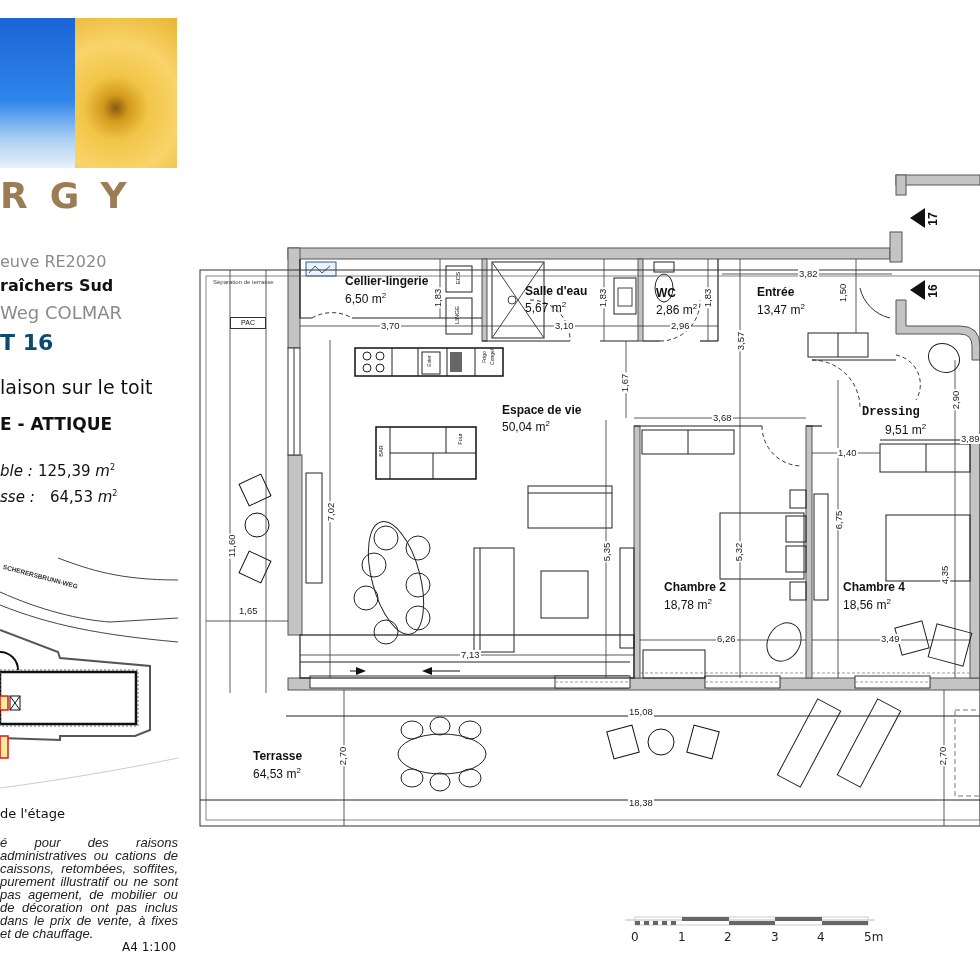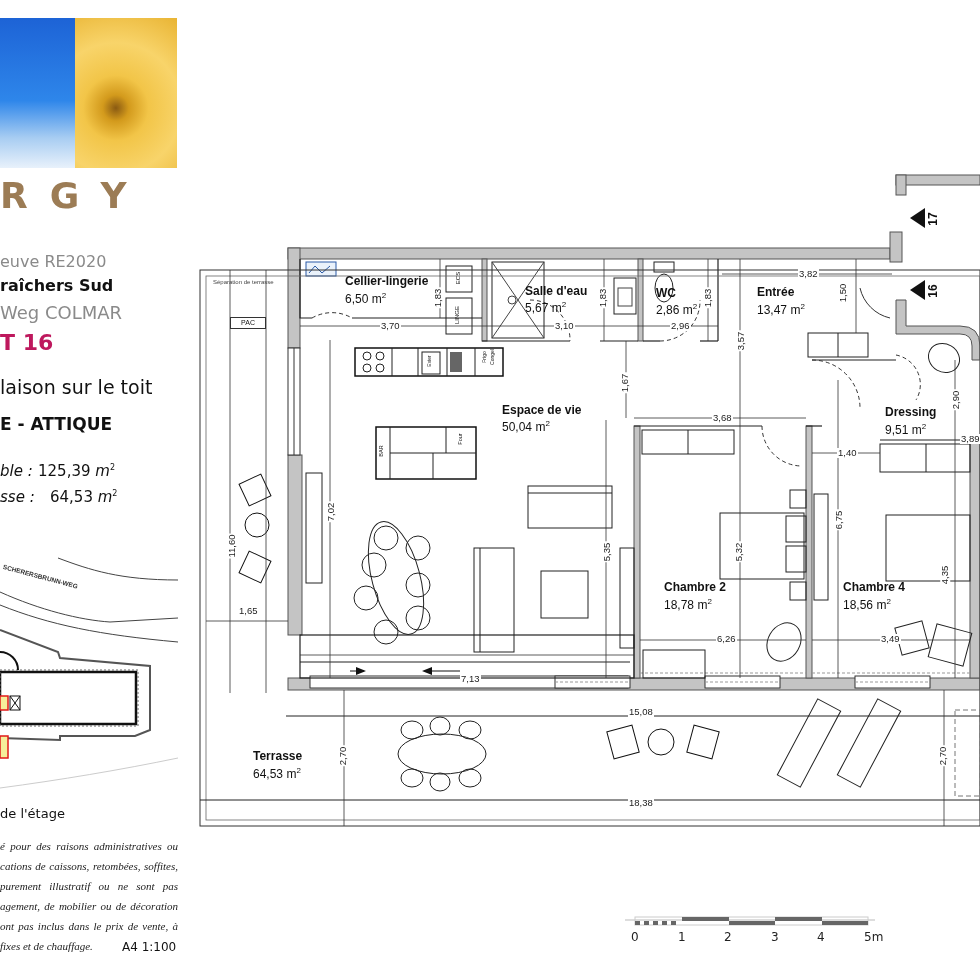--- a/index.html
+++ b/index.html
@@ -4,26 +4,26 @@
 <style>
   html,body{margin:0;padding:0;background:#fff;}
   body{width:980px;height:980px;position:relative;overflow:hidden;font-family:"Liberation Sans",sans-serif;color:#111;}
   .abs{position:absolute;}
   .logo-letter{position:absolute;font-family:"DejaVu Sans",sans-serif;font-weight:bold;font-size:150px;line-height:150px;-webkit-background-clip:text;background-clip:text;color:transparent;}
   .logo-x{left:-30px;top:18px;background:linear-gradient(180deg,#1d63d6 0%,#2e86ea 55%,#a8cdf2 80%,#e8f1fb 100%);}
   .logo-t{left:75px;top:18px;background:radial-gradient(circle at 40% 60%,#8a5a12 0%,#d39a1c 12%,#f2c548 30%,#f8d46a 60%,#e9b433 100%);}
   .logo-sub{position:absolute;left:0;top:175px;font-family:"DejaVu Sans",sans-serif;font-weight:bold;font-size:36px;letter-spacing:22px;color:#9c7c55;}
   .info{position:absolute;left:0;font-family:"DejaVu Sans",sans-serif;white-space:nowrap;}
   .t-grey{color:#8a8a8a;}
-  .t-red{color:#be185d;font-weight:bold;}
+  .t-red{color:#0c4a6e;font-weight:bold;}
   .room-name{position:absolute;font-weight:bold;font-size:12px;white-space:nowrap;}
   .room-area{position:absolute;font-size:12px;white-space:nowrap;}
   .dim{position:absolute;font-size:9.5px;color:#222;background:#fff;padding:0 1px;white-space:nowrap;line-height:10px;}
   .dim.v{transform:rotate(-90deg);transform-origin:center;}
-  .disclaimer{position:absolute;left:0;top:836px;width:178px;font-family:Liberation Serif, serif;font-style:italic;font-size:11px;line-height:20px;text-align:justify;color:#222;}
+  .disclaimer{position:absolute;left:0;top:836px;width:178px;font-family:Liberation Sans, sans-serif;font-style:italic;font-size:13px;line-height:13px;text-align:justify;color:#222;}
   .scale-lbl{position:absolute;font-family:"DejaVu Sans",sans-serif;font-size:12px;color:#222;}
   .sup{font-size:8px;vertical-align:super;line-height:0;}
 </style>
 </head>
 <body>
 
 <div>
   <div class="logo-letter logo-x">X</div>
   <div class="logo-letter logo-t">T</div>
   <div class="logo-sub">RGY</div>
@@ -291,21 +291,21 @@
 
 <div class="room-name" style="left:656px;top:286px;">WC</div>
 <div class="room-area" style="left:656px;top:303px;"><span>2,86</span> <span>m</span><span class="sup">2</span></div>
 
 <div class="room-name" style="left:757px;top:285px;">Entrée</div>
 <div class="room-area" style="left:757px;top:303px;"><span>13,47</span> <span>m</span><span class="sup">2</span></div>
 
 <div class="room-name" style="left:502px;top:403px;">Espace de vie</div>
 <div class="room-area" style="left:502px;top:420px;"><span>50,04</span> <span>m</span><span class="sup">2</span></div>
 
-<div class="room-name" style="left:885px;top:405px;">Dressing</div>
+<div class="room-name" style="left:862px;top:405px;font-family:Liberation Mono, monospace;">Dressing</div>
 <div class="room-area" style="left:885px;top:423px;"><span>9,51</span> <span>m</span><span class="sup">2</span></div>
 
 <div class="room-name" style="left:664px;top:580px;">Chambre 2</div>
 <div class="room-area" style="left:664px;top:598px;"><span>18,78</span> <span>m</span><span class="sup">2</span></div>
 
 <div class="room-name" style="left:843px;top:580px;">Chambre 4</div>
 <div class="room-area" style="left:843px;top:598px;"><span>18,56</span> <span>m</span><span class="sup">2</span></div>
 
 <div class="room-name" style="left:253px;top:749px;">Terrasse</div>
 <div class="room-area" style="left:253px;top:767px;"><span>64,53</span> <span>m</span><span class="sup">2</span></div>
@@ -328,21 +328,21 @@
 <div class="dim v" style="left:698px;top:293px;">1,83</div>
 <div class="dim" style="left:798px;top:269px;">3,82</div>
 <div class="dim v" style="left:833px;top:288px;">1,50</div>
 <div class="dim v" style="left:731px;top:336px;">3,57</div>
 <div class="dim v" style="left:615px;top:378px;">1,67</div>
 <div class="dim" style="left:712px;top:413px;">3,68</div>
 <div class="dim v" style="left:729px;top:547px;">5,32</div>
 <div class="dim" style="left:716px;top:634px;">6,26</div>
 <div class="dim v" style="left:597px;top:547px;">5,35</div>
 <div class="dim v" style="left:321px;top:507px;">7,02</div>
-<div class="dim" style="left:460px;top:650px;margin-top:24px;">7,13</div>
+<div class="dim" style="left:460px;top:650px;">7,13</div>
 <div class="dim" style="left:837px;top:448px;">1,40</div>
 <div class="dim v" style="left:829px;top:515px;">6,75</div>
 <div class="dim v" style="left:935px;top:570px;">4,35</div>
 <div class="dim" style="left:880px;top:634px;">3,49</div>
 <div class="dim v" style="left:946px;top:395px;">2,90</div>
 <div class="dim" style="left:960px;top:434px;">3,89</div>
 <div class="dim v" style="left:219px;top:541px;">11,60</div>
 <div class="dim" style="left:238px;top:606px;">1,65</div>
 <div class="dim v" style="left:333px;top:751px;">2,70</div>
 <div class="dim v" style="left:933px;top:751px;">2,70</div>

